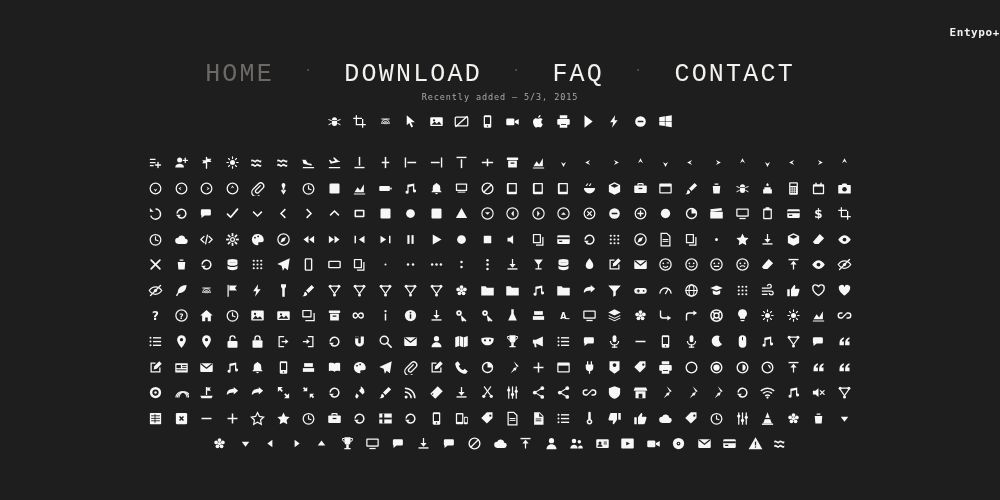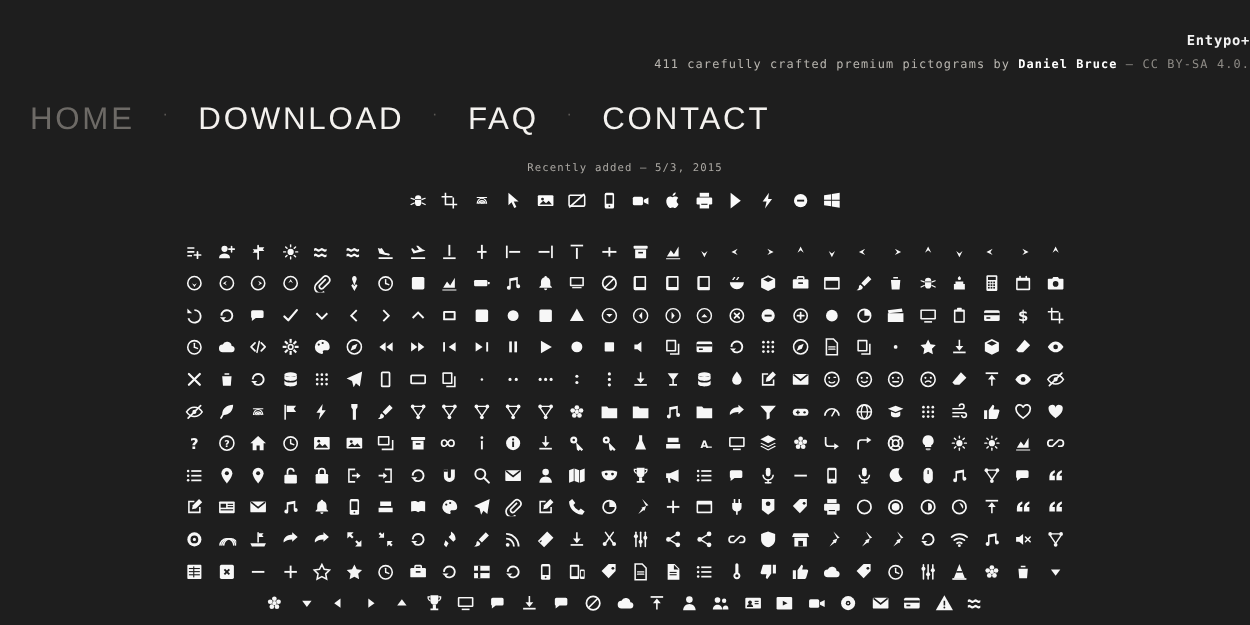--- a/index.html
+++ b/index.html
@@ -41,28 +41,28 @@
   .brand-tagline .author {
     color: #ffffff;
     font-weight: bold;
   }
   .brand-tagline .license {
     color: #8e8b86;
   }
 
   
   .main-nav {
+    text-align: center;
     margin-top: 20px;
-    font-family: Liberation Sans, sans-serif;
+    font-family: Liberation Mono, monospace;
     font-weight: 300;
     font-size: 25px;
     letter-spacing: 2.2px;
     line-height: 30px;
     white-space: nowrap;
-    padding-left: 24px;
   }
   .nav-link {
     color: #f4f2ef;
     text-decoration: none;
     display: inline-block;
     vertical-align: middle;
   }
   .nav-link.is-muted {
     color: #6d6a66;
   }
@@ -72,21 +72,20 @@
     color: #5b5855;
     font-size: 13px;
     margin: 0 13px;
     position: relative;
     top: -4px;
   }
 
   
   .recent-section {
     text-align: center;
-    margin-top: 19px;
   }
   .recent-label {
     font-family: "DejaVu Sans Mono", "Liberation Mono", monospace;
     font-size: 8.5px;
     letter-spacing: 0.9px;
     color: #aba8a3;
     line-height: 12px;
   }
   .recent-icons {
     margin-top: 8px;
@@ -127,21 +126,20 @@
     justify-content: center;
     color: #f7f7f7;
   }
   .grid-cell svg { display: block; }
 </style>
 </head>
 <body>
 
 <header class="site-header">
   <div class="brand-title">Entypo+</div>
-  <div class="brand-tagline"><span>411 carefully crafted premium pictograms by </span><span class="author">Daniel Bruce</span><span class="license"> — CC BY-SA 4.0.</span></div>
 </header>
 
 <nav class="main-nav">
   <a class="nav-link is-muted" href="#">HOME</a>
   <span class="nav-sep">·</span>
   <a class="nav-link" href="#">DOWNLOAD</a>
   <span class="nav-sep">·</span>
   <a class="nav-link" href="#">FAQ</a>
   <span class="nav-sep">·</span>
   <a class="nav-link" href="#">CONTACT</a>

